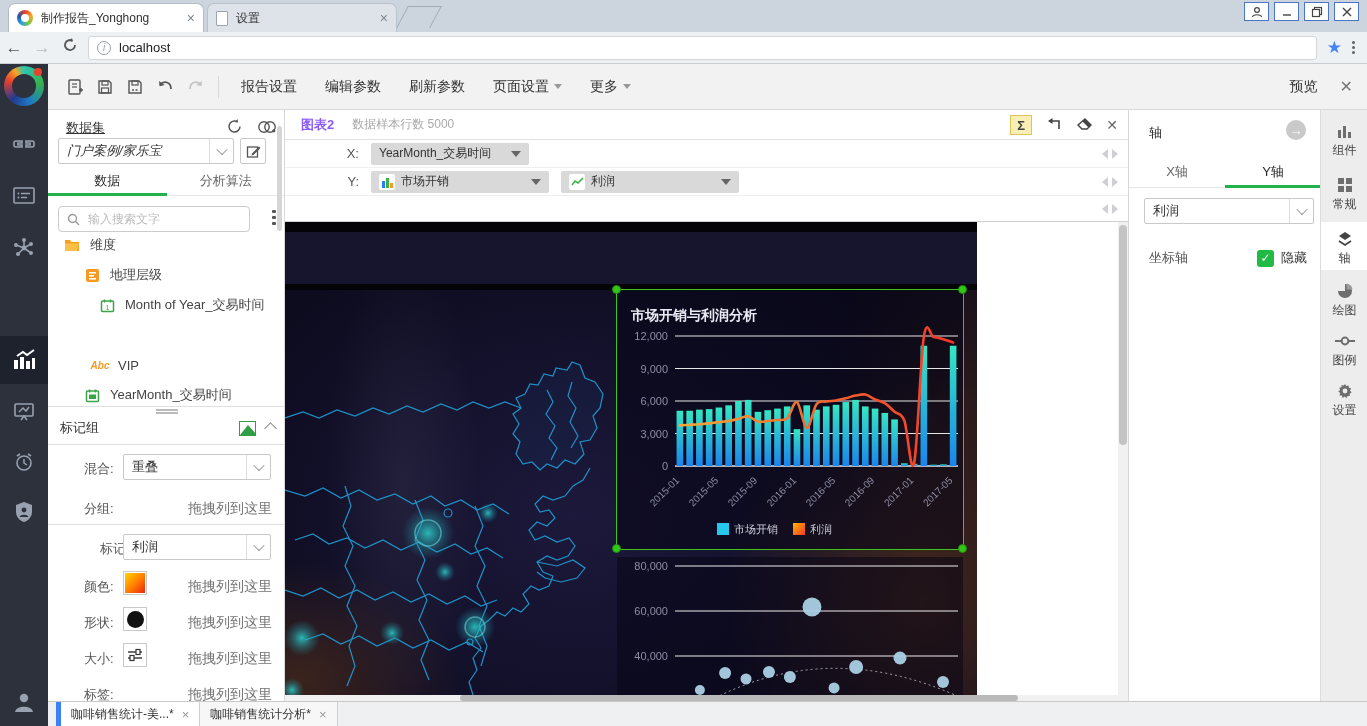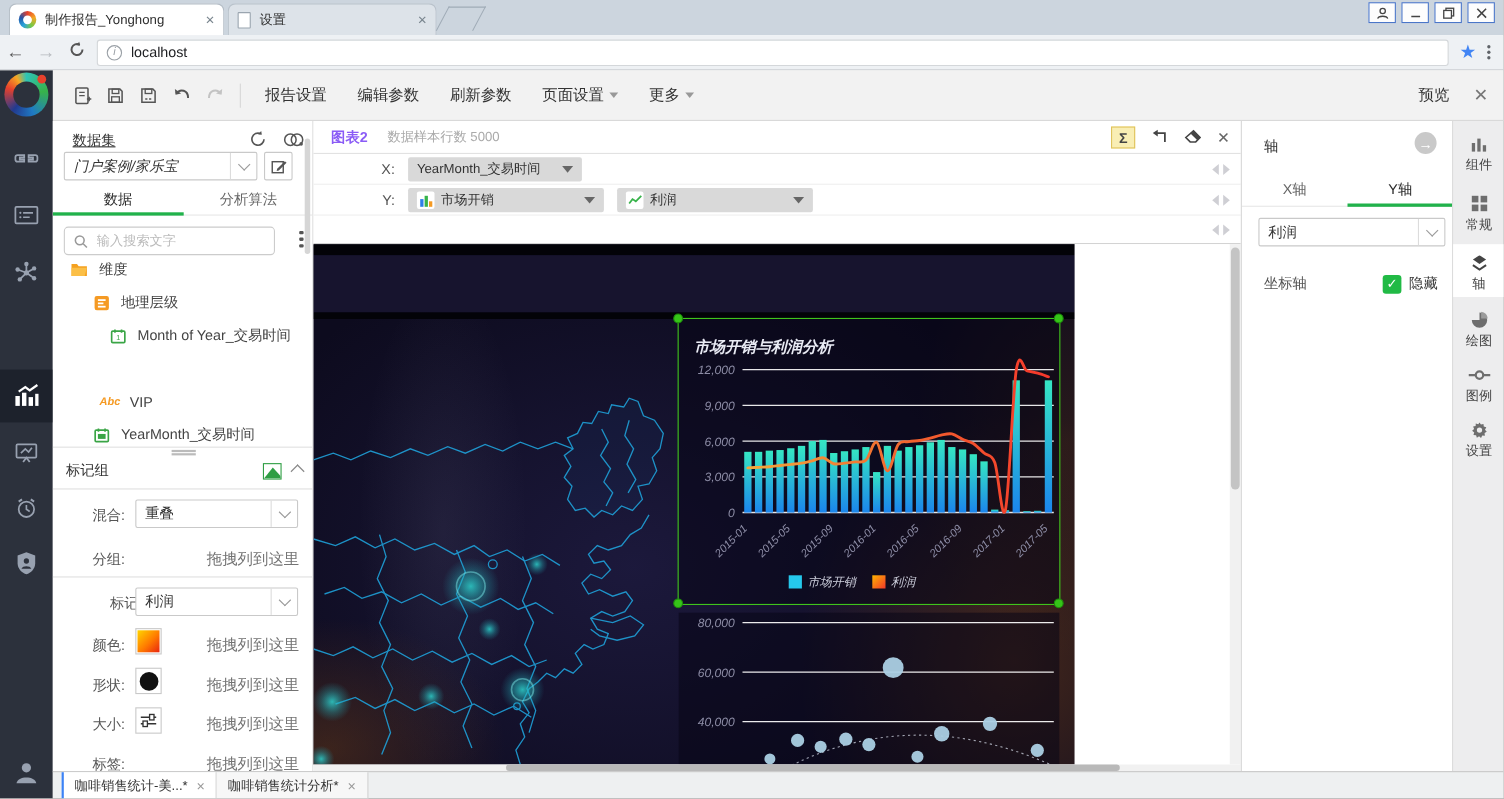--- a/index.html
+++ b/index.html
@@ -112,21 +112,21 @@
   .pill-ic.line{align-items:center;padding:1px;}
   .bp-arrows{margin-left:auto;margin-right:10px;display:flex;gap:4px;}
   .tri-l{width:0;height:0;border-top:5px solid transparent;border-bottom:5px solid transparent;border-right:6px solid #cfcfd4;}
   .tri-r{width:0;height:0;border-top:5px solid transparent;border-bottom:5px solid transparent;border-left:6px solid #cfcfd4;}
   .bp-tools{position:absolute;right:10px;top:5px;display:flex;align-items:center;gap:14px;}
   .sigma-btn{width:22px;height:20px;background:#f9eeb4;border:1px solid #dfc35c;display:flex;align-items:center;justify-content:center;
      font-size:13px;color:#444;font-weight:bold;}
   .bp-tool{color:#555;}
 
   
-  .canvas{position:absolute;left:285px;top:222px;width:673px;height:479px;background:#fff;font-style:italic;}
+  .canvas{position:absolute;left:285px;top:222px;width:673px;height:479px;background:#fff;}
   .dashboard{position:absolute;left:0;top:0;width:692px;height:473px;background-color:#0d0b1e;overflow:hidden;
     background-image:
       radial-gradient(ellipse 280px 320px at 92% 80%, rgba(112,62,26,.55), transparent 70%),
       radial-gradient(ellipse 200px 280px at 99% 38%, rgba(88,50,22,.38), transparent 70%),
       radial-gradient(ellipse 230px 170px at 2% 97%, rgba(104,58,24,.5), transparent 70%),
       radial-gradient(ellipse 110px 330px at 17% 55%, rgba(190,190,215,.08), transparent 70%),
       radial-gradient(ellipse 520px 400px at 42% 62%, rgba(40,36,84,.55), transparent 75%);}
   .dash-topbar{position:absolute;left:0;top:0;width:692px;height:10px;background:#030308;}
   .dash-strip{position:absolute;left:0;top:10px;width:692px;height:52px;background:#17142e;}
   .dash-gap{position:absolute;left:0;top:62px;width:692px;height:6px;background:#030308;}
@@ -156,21 +156,21 @@
   .checkbox{width:17px;height:17px;border-radius:3px;background:#21ba45;color:#fff;display:flex;align-items:center;justify-content:center;font-size:12px;}
 
   .righticons{position:absolute;left:1320px;top:110px;width:47px;height:591px;background:#ededee;border-left:1px solid #dcdcdc;}
   .ri-item{position:absolute;left:0;width:47px;text-align:center;color:#444;font-size:12px;padding-top:4px;}
   .ri-item .ic{height:18px;display:flex;align-items:center;justify-content:center;color:#6e6e6e;margin-bottom:2px;}
   .ri-item.active{background:#fff;}
 
   
   .pagetabs{position:absolute;left:48px;top:701px;width:1319px;height:25px;background:#eef0f1;border-top:1px solid #c8c8c8;display:flex;}
   .ptab{height:25px;display:flex;align-items:center;padding:0 10px;font-size:12px;color:#333;border-right:1px solid #cfcfcf;}
-  .ptab.first{margin-left:8px;background:#fff;border-left:2px solid #3b82f6;}
+  .ptab.first{margin-left:8px;background:#fff;border-left:5px solid #3b82f6;}
   .ptab.second{background:#f7f7f7;}
   .ptab .x{color:#999;margin-left:8px;font-size:13px;}
 </style>
 </head>
 <body>
 
 <div id="app">
 
   <div class="tabstrip">
     <div class="btab active" style="left:8px;width:196px;">

